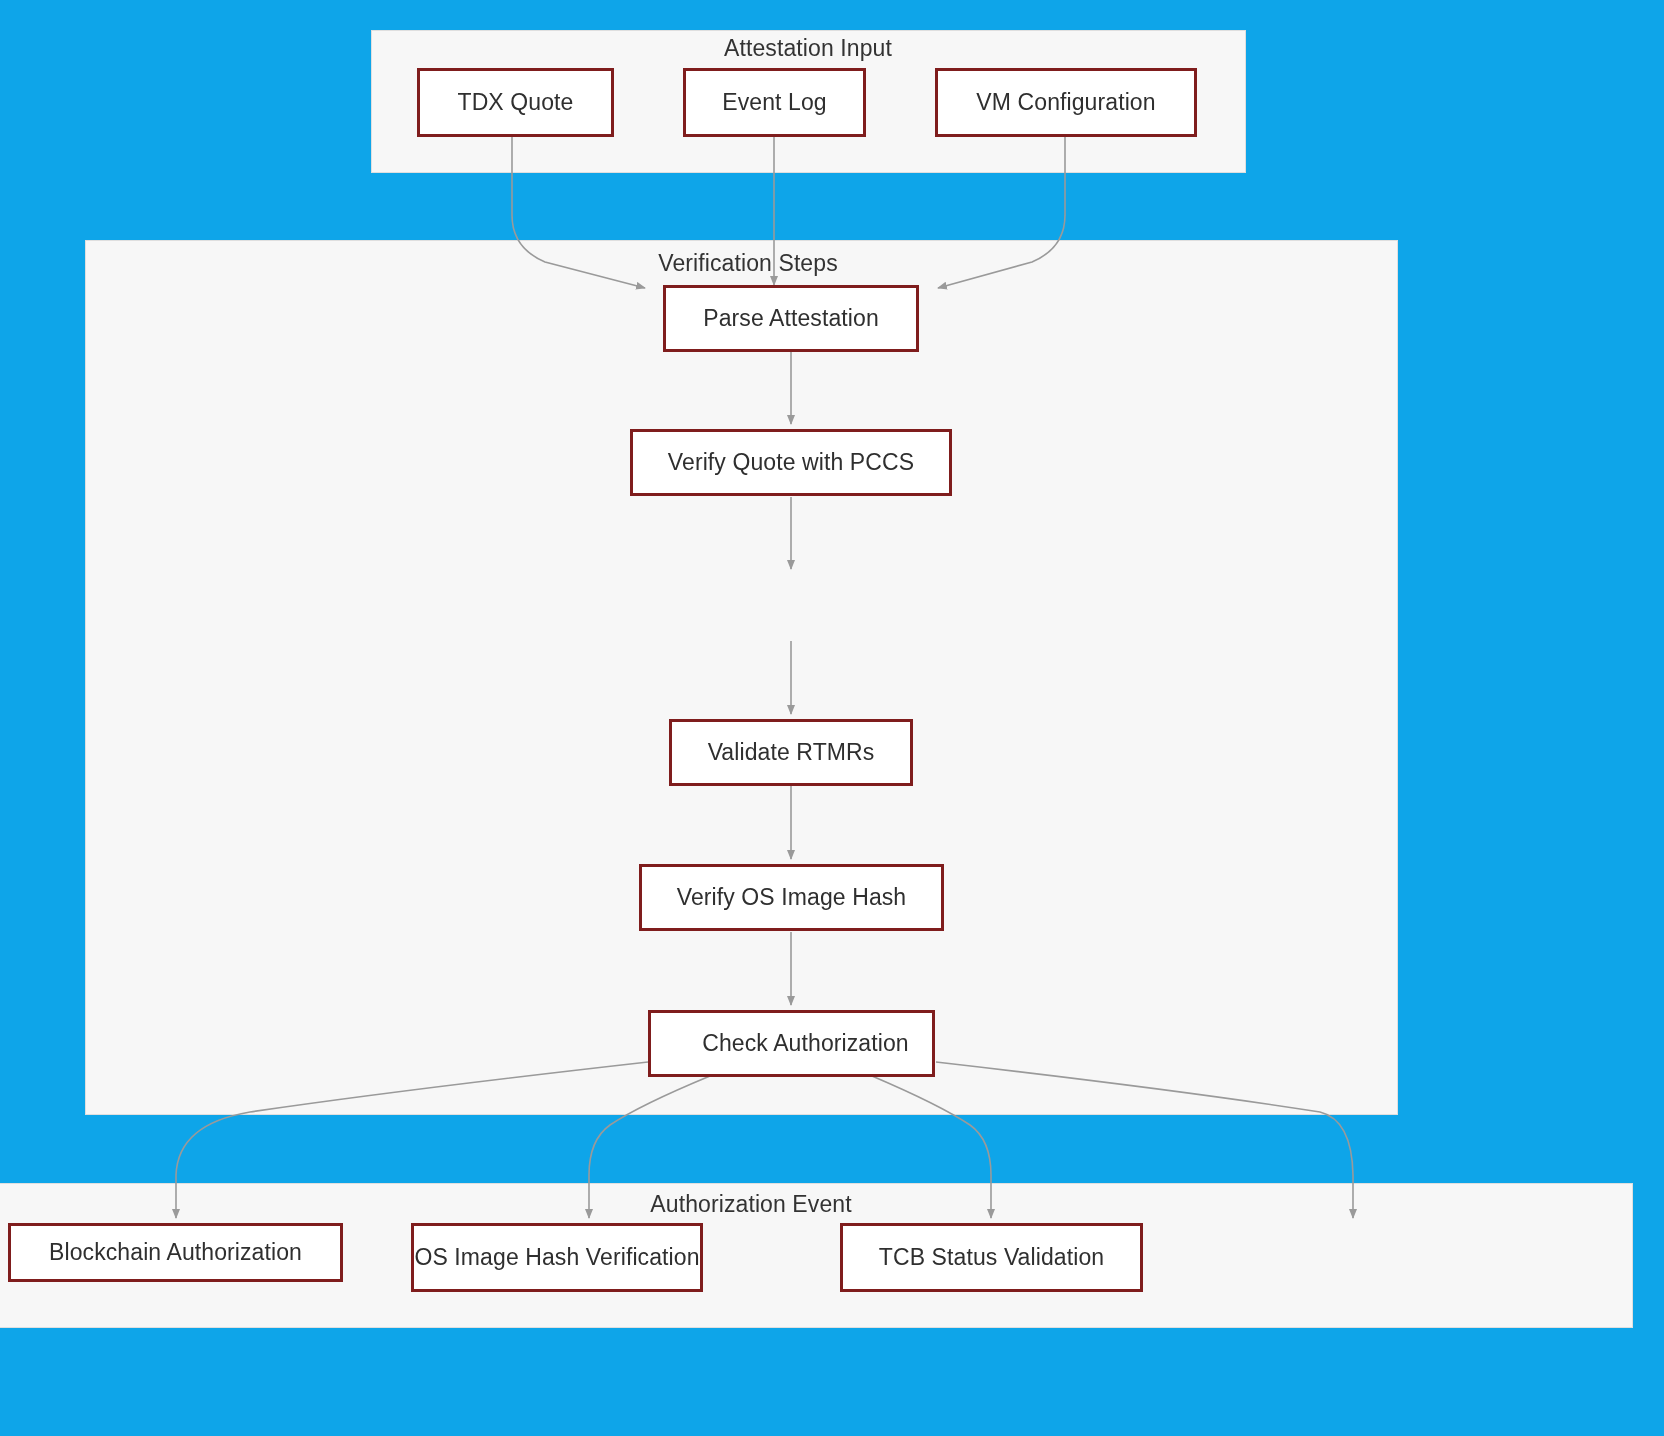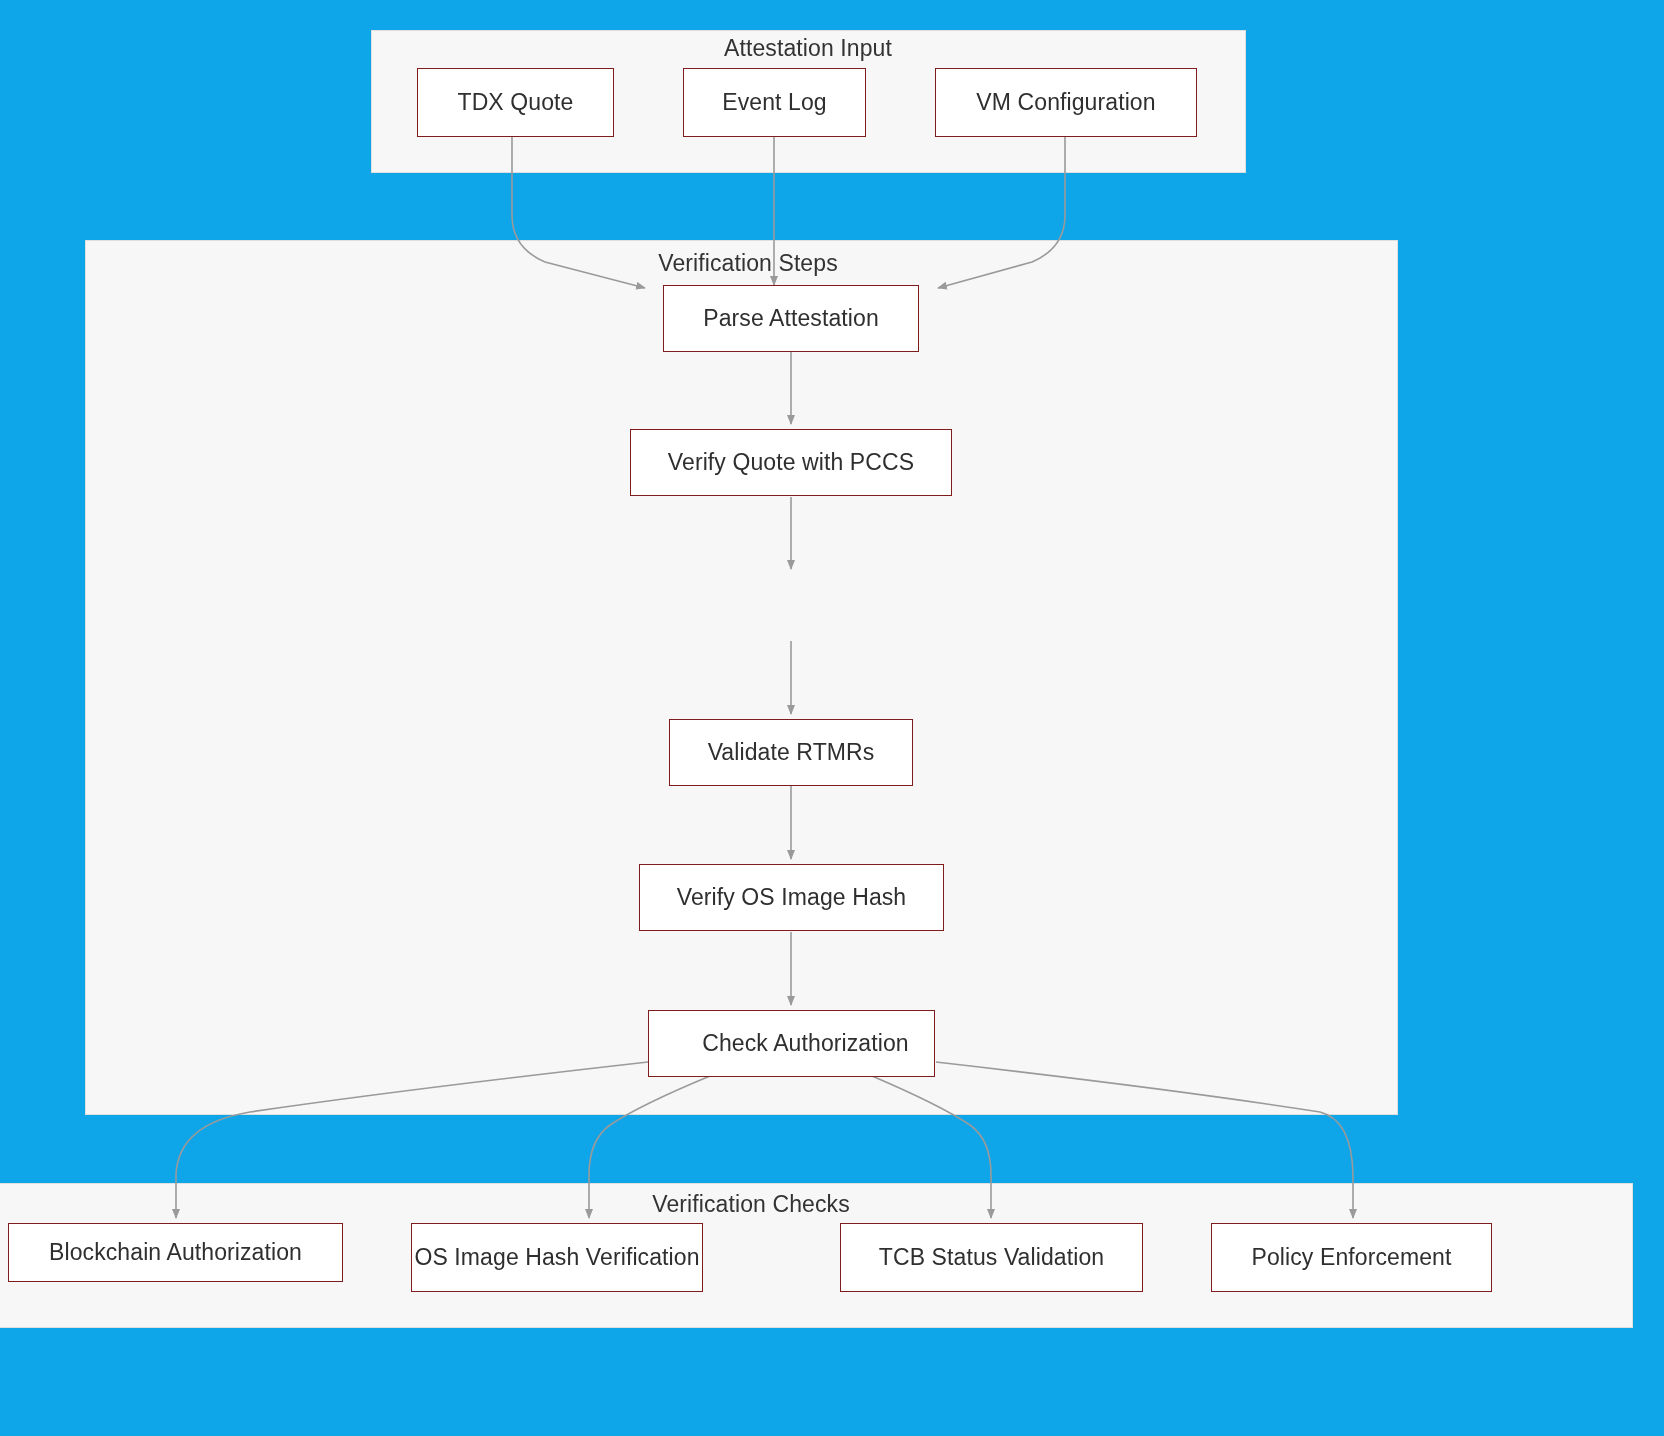--- a/index.html
+++ b/index.html
@@ -32,21 +32,21 @@
     position: absolute;
     font-size: 23px;
     color: #333333;
     white-space: nowrap;
     transform: translateX(-50%);
     letter-spacing: 0.1px;
   }
   .node {
     position: absolute;
     background: #ffffff;
-    border: 1px solid #7f1d1d;
+    border: 3px solid #7f1d1d;
     box-sizing: border-box;
     display: flex;
     align-items: center;
     justify-content: center;
     font-size: 23px;
     color: #2f2f2f;
     white-space: nowrap;
     letter-spacing: 0.1px;
   }
 </style>
@@ -55,21 +55,21 @@
 
 <div id="canvas">
 
   <div class="cluster" style="left:371px; top:30px; width:875px; height:143px;"></div>
   <div class="cluster-label" style="left:808px; top:35px;">Attestation Input</div>
 
   <div class="cluster" style="left:85px; top:240px; width:1313px; height:875px;"></div>
   <div class="cluster-label" style="left:741px; top:250px;margin-left:7px;">Verification Steps</div>
 
   <div class="cluster" style="left:-10px; top:1183px; width:1643px; height:145px;"></div>
-  <div class="cluster-label" style="left:751px; top:1191px;">Verification Checks</div>
+  <div class="cluster-label" style="left:751px; top:1191px;">Authorization Event</div>
 
   <svg id="edges" viewBox="0 0 1664 1436" xmlns="http://www.w3.org/2000/svg">
     <defs>
       <marker id="ah" markerWidth="10" markerHeight="8" refX="9" refY="4" orient="auto" markerUnits="userSpaceOnUse">
         <path d="M0,0 L10,4 L0,8 z" fill="#9a9a9a"></path>
       </marker>
     </defs>
     <g fill="none" stroke="#9a9a9a" stroke-width="1.6" marker-end="url(#ah)">
 
       <path d="M512,137 L512,215 Q512,248 545,262 L645,288"></path>
@@ -104,15 +104,14 @@
 
   <div class="node" style="left:663px; top:285px; width:256px; height:67px;">Parse Attestation</div>
   <div class="node" style="left:630px; top:429px; width:322px; height:67px;">Verify Quote with PCCS</div>
   <div class="node" style="left:669px; top:719px; width:244px; height:67px;">Validate RTMRs</div>
   <div class="node" style="left:639px; top:864px; width:305px; height:67px;">Verify OS Image Hash</div>
   <div class="node" style="left:648px; top:1010px; width:287px; height:67px;padding-left:28px;">Check Authorization</div>
 
   <div class="node" style="left:8px; top:1223px; width:335px; height:59px;">Blockchain Authorization</div>
   <div class="node" style="left:411px; top:1223px; width:292px; height:69px;">OS Image Hash Verification</div>
   <div class="node" style="left:840px; top:1223px; width:303px; height:69px;">TCB Status Validation</div>
-  <div class="node" style="left:1211px; top:1223px; width:281px; height:69px;">Policy Enforcement</div>
 
 </div>
 
 </body></html>

